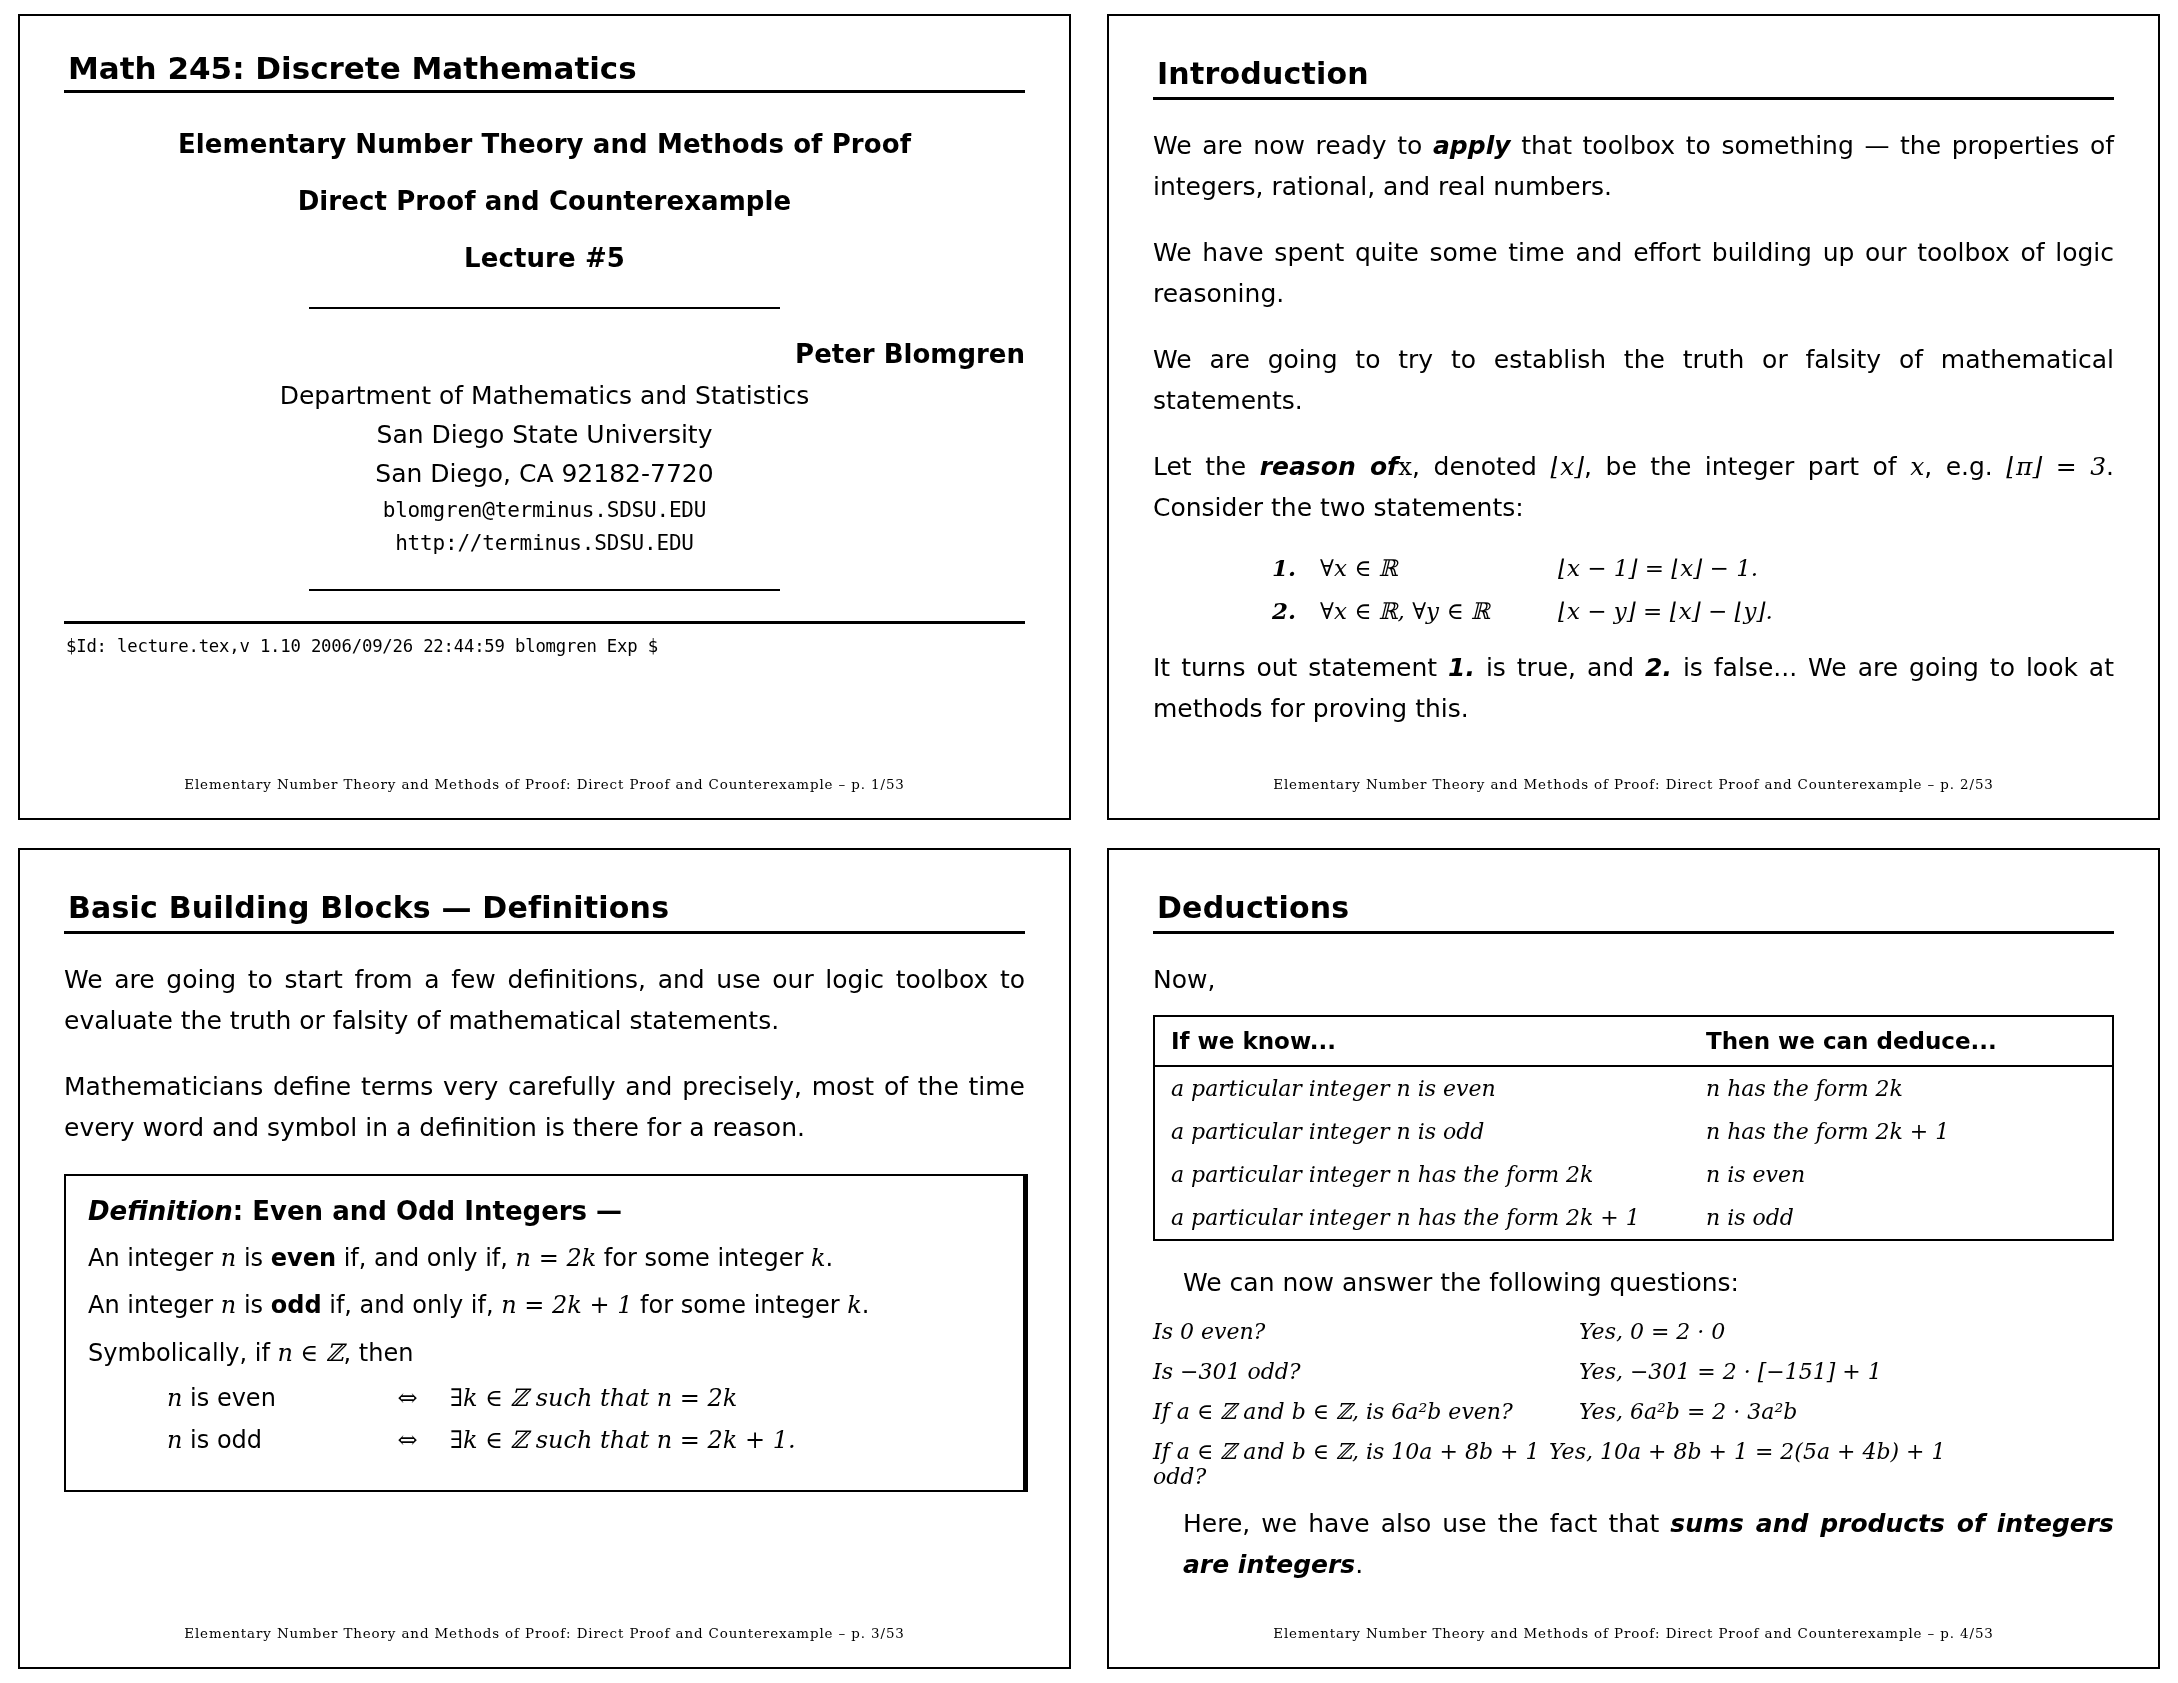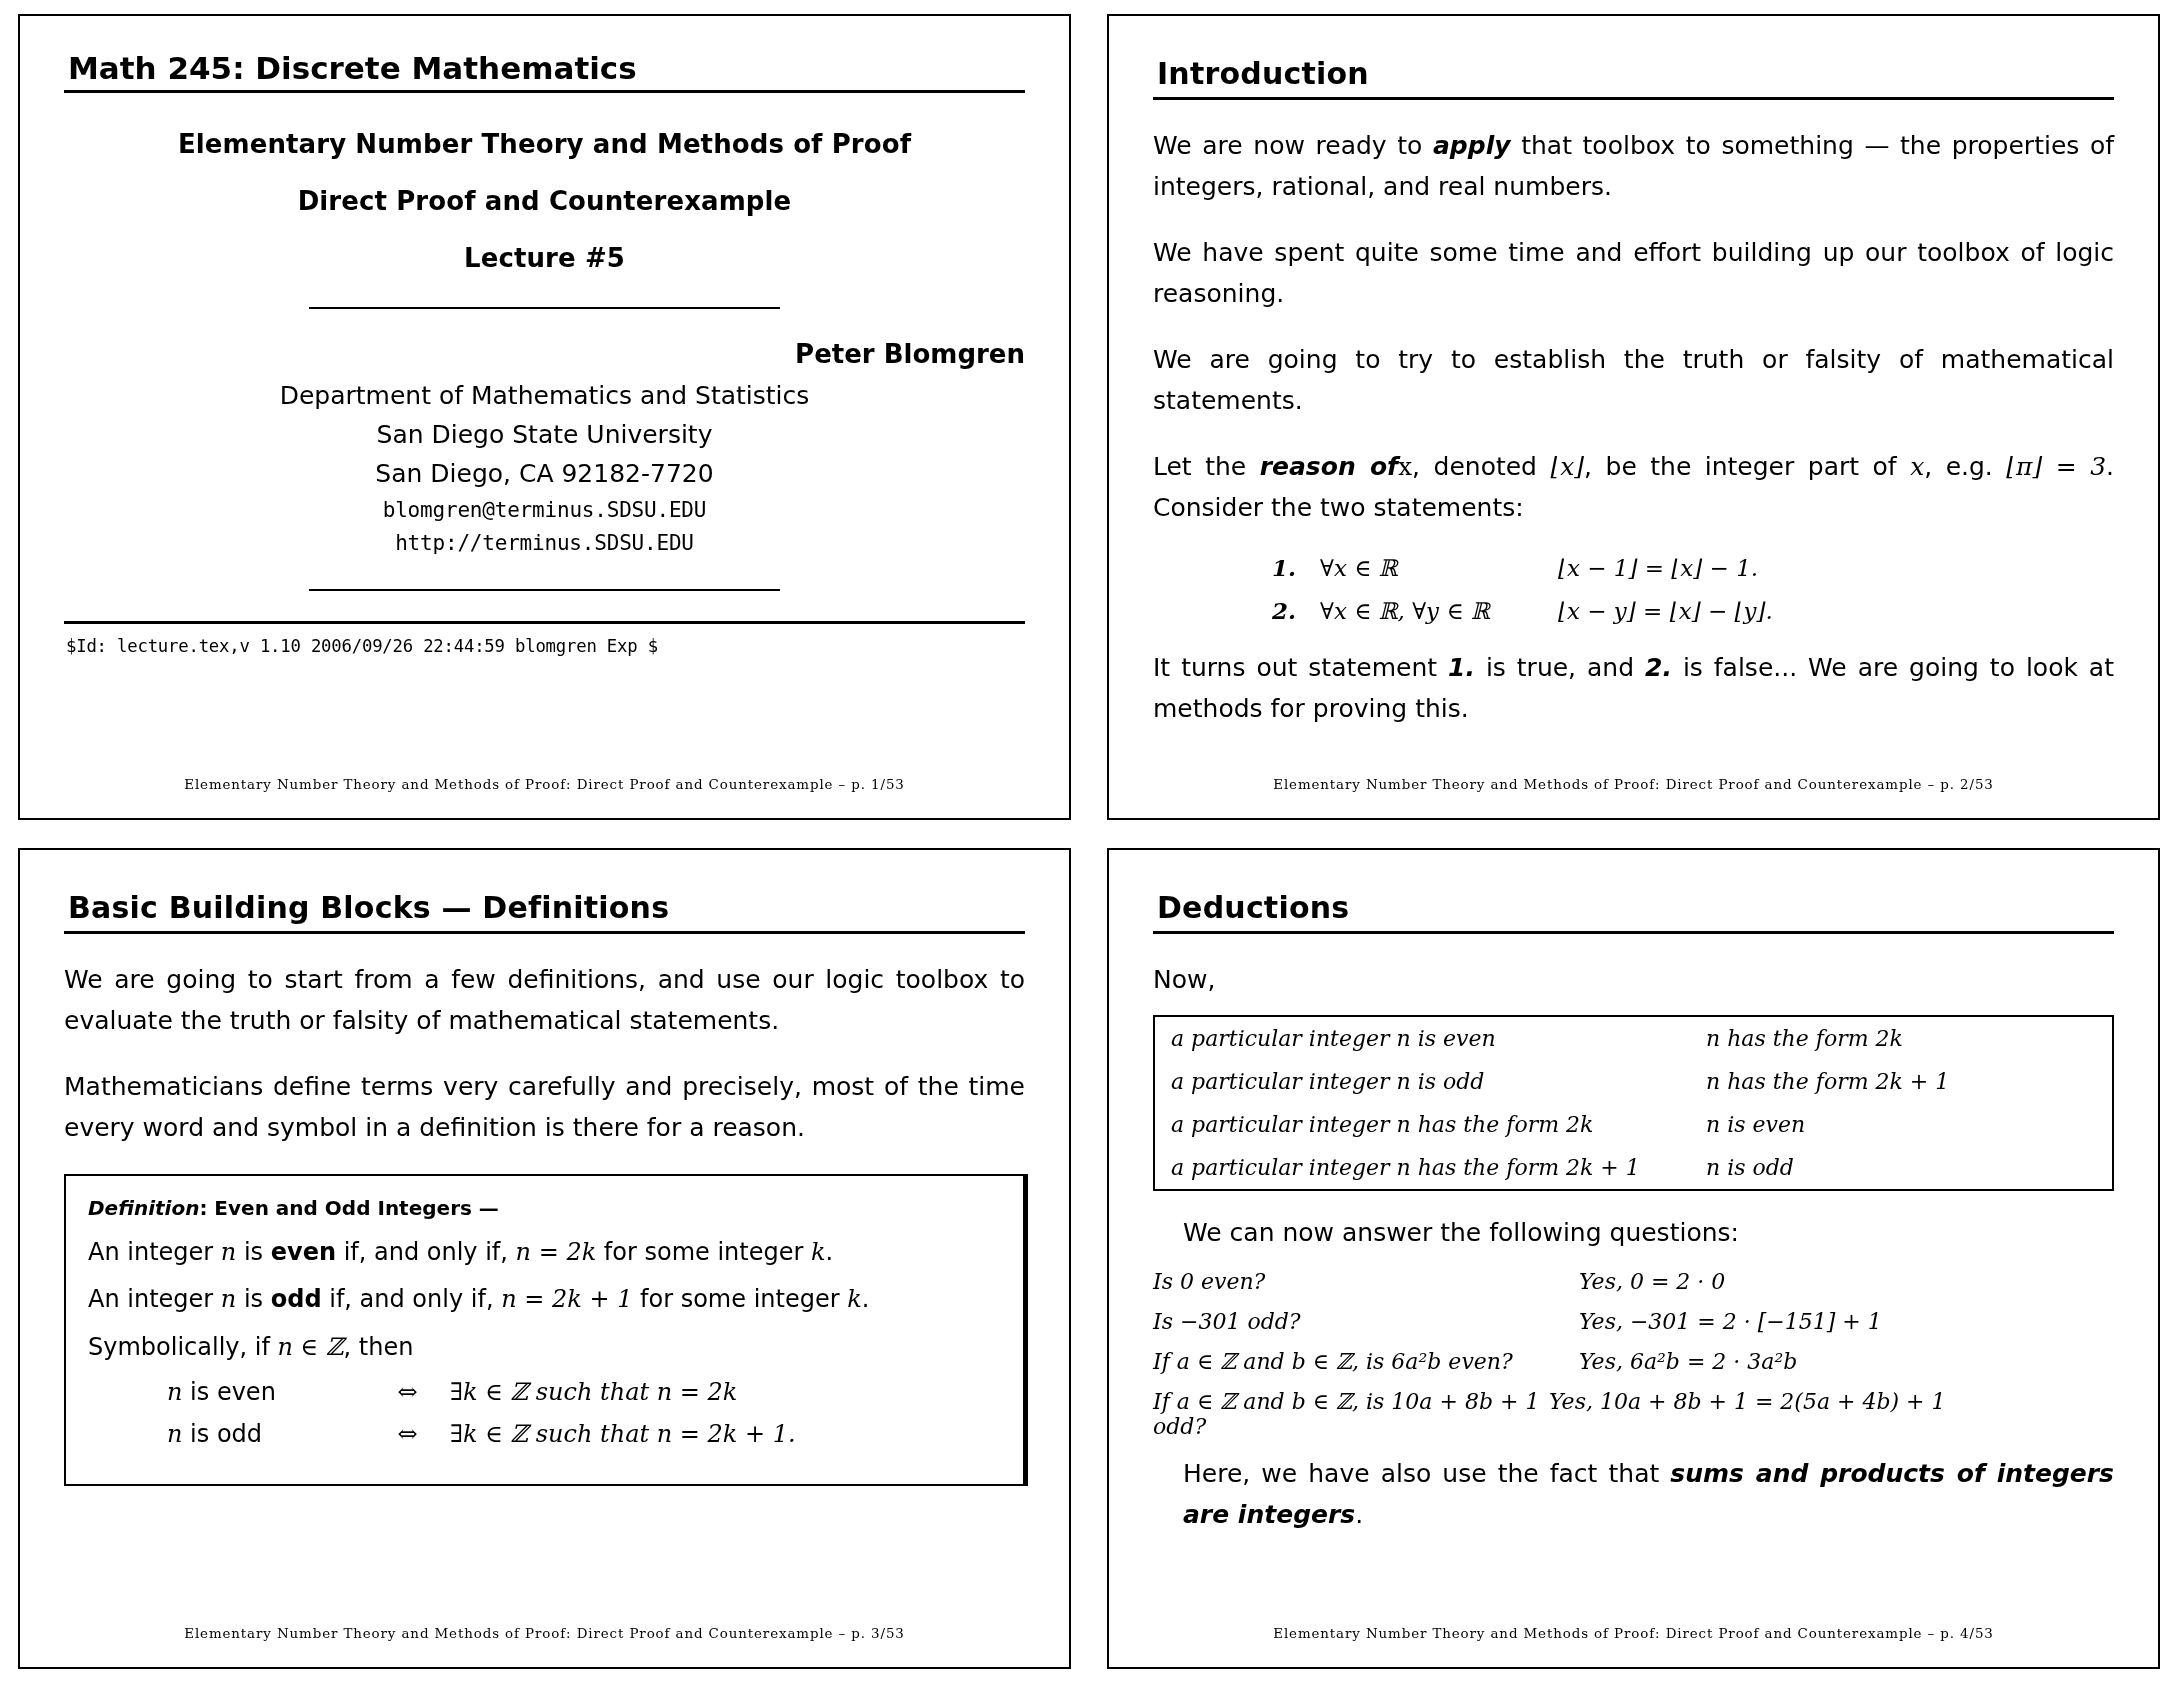--- a/index.html
+++ b/index.html
@@ -183,21 +183,21 @@
     top: 4px;
     right: -7px;
     bottom: -7px;
     left: 4px;
     border-right: 2px solid #000000;
     border-bottom: 2px solid #000000;
     pointer-events: none;
     display: none;
   }
   .def-head {
-    font-size: 20px;
+    font-size: 26px;
     margin-bottom: 16px;
   }
   .def-head .dword {
     font-style: italic;
     font-weight: bold;
   }
   .def-line {
     font-size: 24px;
     margin-bottom: 15px;
     line-height: 1.35;
@@ -373,20 +373,24 @@
 
   <div class="slide-cell">
     <div class="slide">
 
       <div class="slide-title">Deductions</div>
       <div class="title-rule"></div>
 
       <p class="body" style="margin-bottom:10px">Now,</p>
 
       <div class="dedtable">
+        <div class="ded-row ded-head">
+          <span class="ded-c1">If we know...</span>
+          <span class="ded-c2">Then we can deduce...</span>
+        </div>
         <div class="ded-row">
           <span class="ded-c1 math">a particular integer n is even</span>
           <span class="ded-c2 math">n has the form 2k</span>
         </div>
         <div class="ded-row">
           <span class="ded-c1 math">a particular integer n is odd</span>
           <span class="ded-c2 math">n has the form 2k + 1</span>
         </div>
         <div class="ded-row">
           <span class="ded-c1 math">a particular integer n has the form 2k</span>

